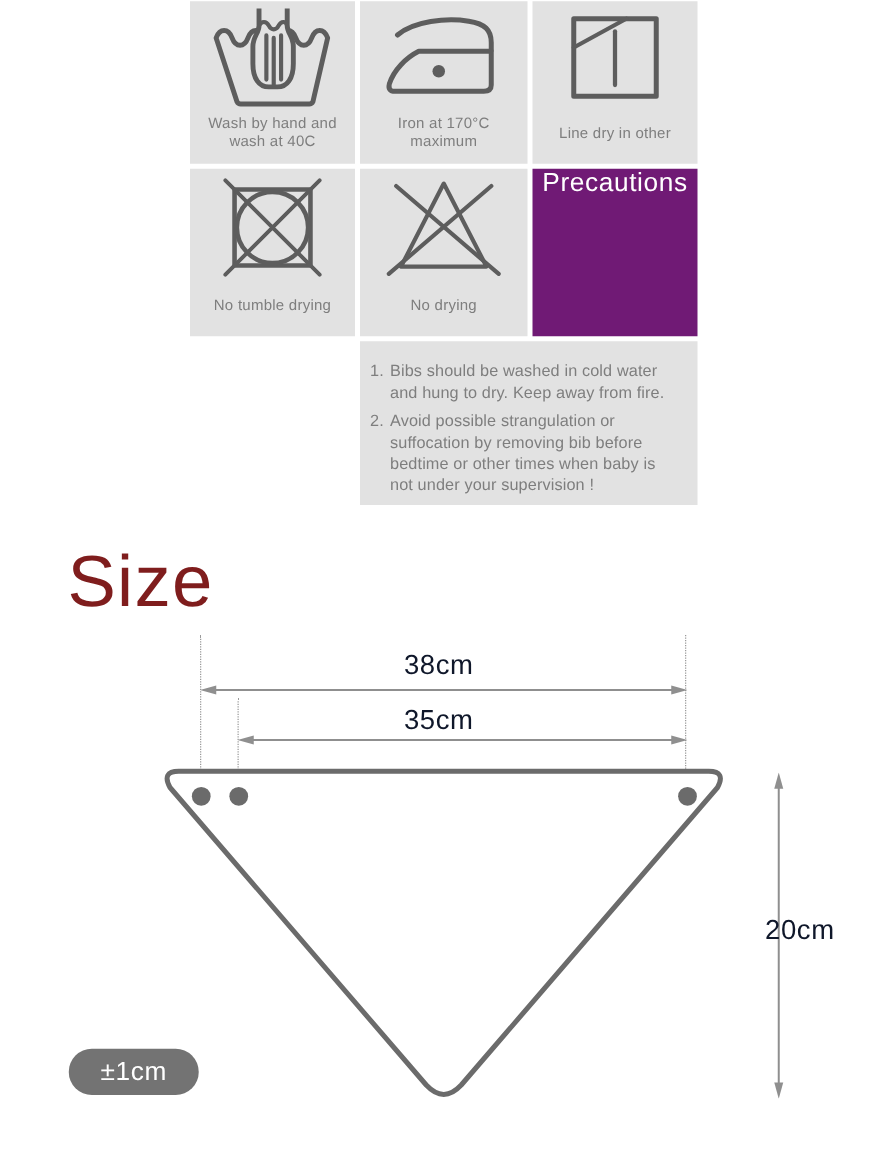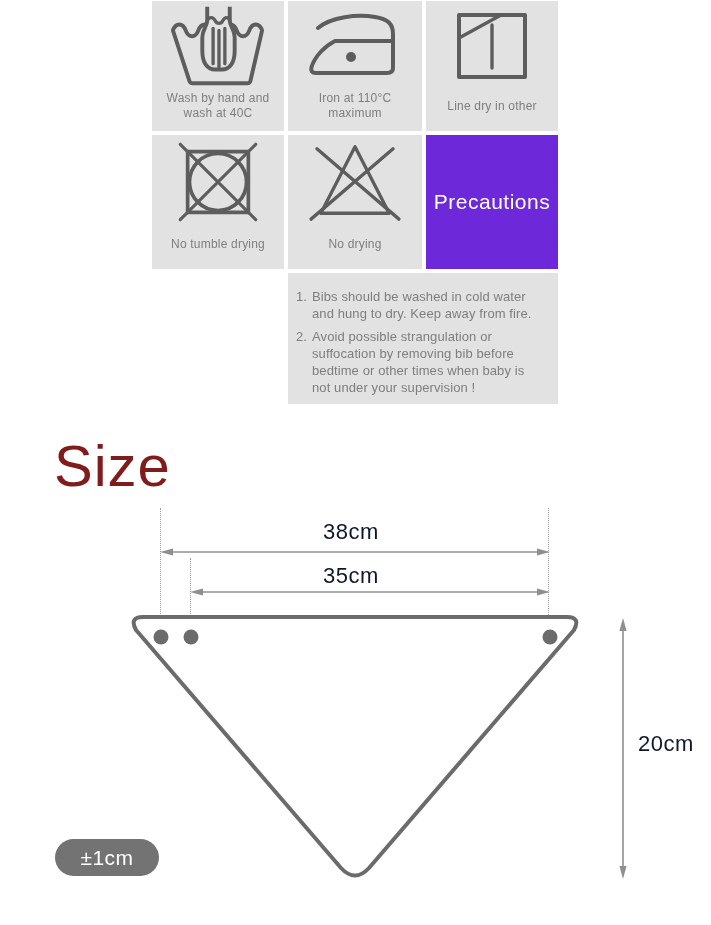--- a/index.html
+++ b/index.html
@@ -8,21 +8,21 @@
 
   
   .care-grid{position:absolute;left:152px;top:1px;width:406px;
              display:grid;grid-template-columns:132px 134px 132px;
              grid-template-rows:130px 134px 131px;gap:4px;}
   .cell{background:#e2e2e2;display:flex;flex-direction:column;align-items:center;}
   .icon-wrap{flex:1;display:flex;align-items:center;justify-content:center;overflow:visible;}
   .care-label{min-height:32px;display:flex;align-items:center;justify-content:center;
               text-align:center;margin:0 8px 9px 8px;color:#7e7e7e;font-size:12px;
               line-height:15px;letter-spacing:.2px;}
-  .cell.dark{background:#6d28d9;justify-content:center;}
+  .cell.dark{background:#701a75;}
   .prec-title{color:#ffffff;font-size:21px;letter-spacing:.5px;}
   .cell.prec-body{display:block;padding:15px 16px 0 8px;}
   .p-item{display:flex;margin-bottom:6px;color:#7e7e7e;font-size:13px;line-height:17px;
           letter-spacing:.1px;}
   .p-num{flex:0 0 16px;}
   .p-text{flex:1;}
 
   svg .st{stroke:#5d5d5d;stroke-width:4;fill:none;stroke-linejoin:round;stroke-linecap:round;}
   svg .st3{stroke:#5d5d5d;stroke-width:3.4;fill:none;stroke-linejoin:round;stroke-linecap:round;}
   svg .fillg{fill:#5d5d5d;stroke:none;}
@@ -31,21 +31,21 @@
   
   .size-heading{position:absolute;left:54px;top:432px;font-size:58px;color:#7f1d1d;
                 letter-spacing:1px;}
   .dotline{position:absolute;width:0;border-left:1.5px dotted #9a9a9a;}
   .dl-a{left:160px;top:508px;height:108px;}
   .dl-b{left:190px;top:558px;height:58px;}
   .dl-c{left:548px;top:508px;height:107px;}
   .dim-label{position:absolute;color:#0f172a;font-size:22px;letter-spacing:.5px;}
   .lbl-38{left:351px;top:519px;transform:translateX(-50%);}
   .lbl-35{left:351px;top:563px;transform:translateX(-50%);}
-  .lbl-20{left:638px;top:731px;}
+  .lbl-20{left:612px;top:731px;}
   .arrow{position:absolute;}
   .pill{position:absolute;left:55px;top:839px;width:104px;height:37px;border-radius:18.5px;
         background:#737373;color:#ffffff;font-size:21px;letter-spacing:.5px;
         display:flex;align-items:center;justify-content:center;}
 </style>
 </head>
 <body>
 
 <div class="canvas">
 
@@ -67,21 +67,21 @@
     </div>
 
     <div class="cell">
       <div class="icon-wrap">
         <svg width="100" height="66" viewBox="0 0 100 66">
           <path class="st" d="M13,15 C26,4 52,1 70,4 C83,6 88,11 88,21 L88,27"></path>
           <path class="st" d="M30,28 L88,28 L88,55 Q88,60 82,60 L11,60 Q5,60 6.5,54 C10,43 20,33 30,28 Z"></path>
           <circle class="fillg" cx="46" cy="44" r="5"></circle>
         </svg>
       </div>
-      <div class="care-label">Iron at 110°C maximum</div>
+      <div class="care-label">Iron at 170°C maximum</div>
     </div>
 
     <div class="cell">
       <div class="icon-wrap">
         <svg width="72" height="68" viewBox="0 0 72 68">
           <rect class="st" x="3" y="3" width="66" height="62"></rect>
           <path class="st3" d="M3,26 L45,3"></path>
           <path class="st3" d="M36,13 L36,56"></path>
         </svg>
       </div>

